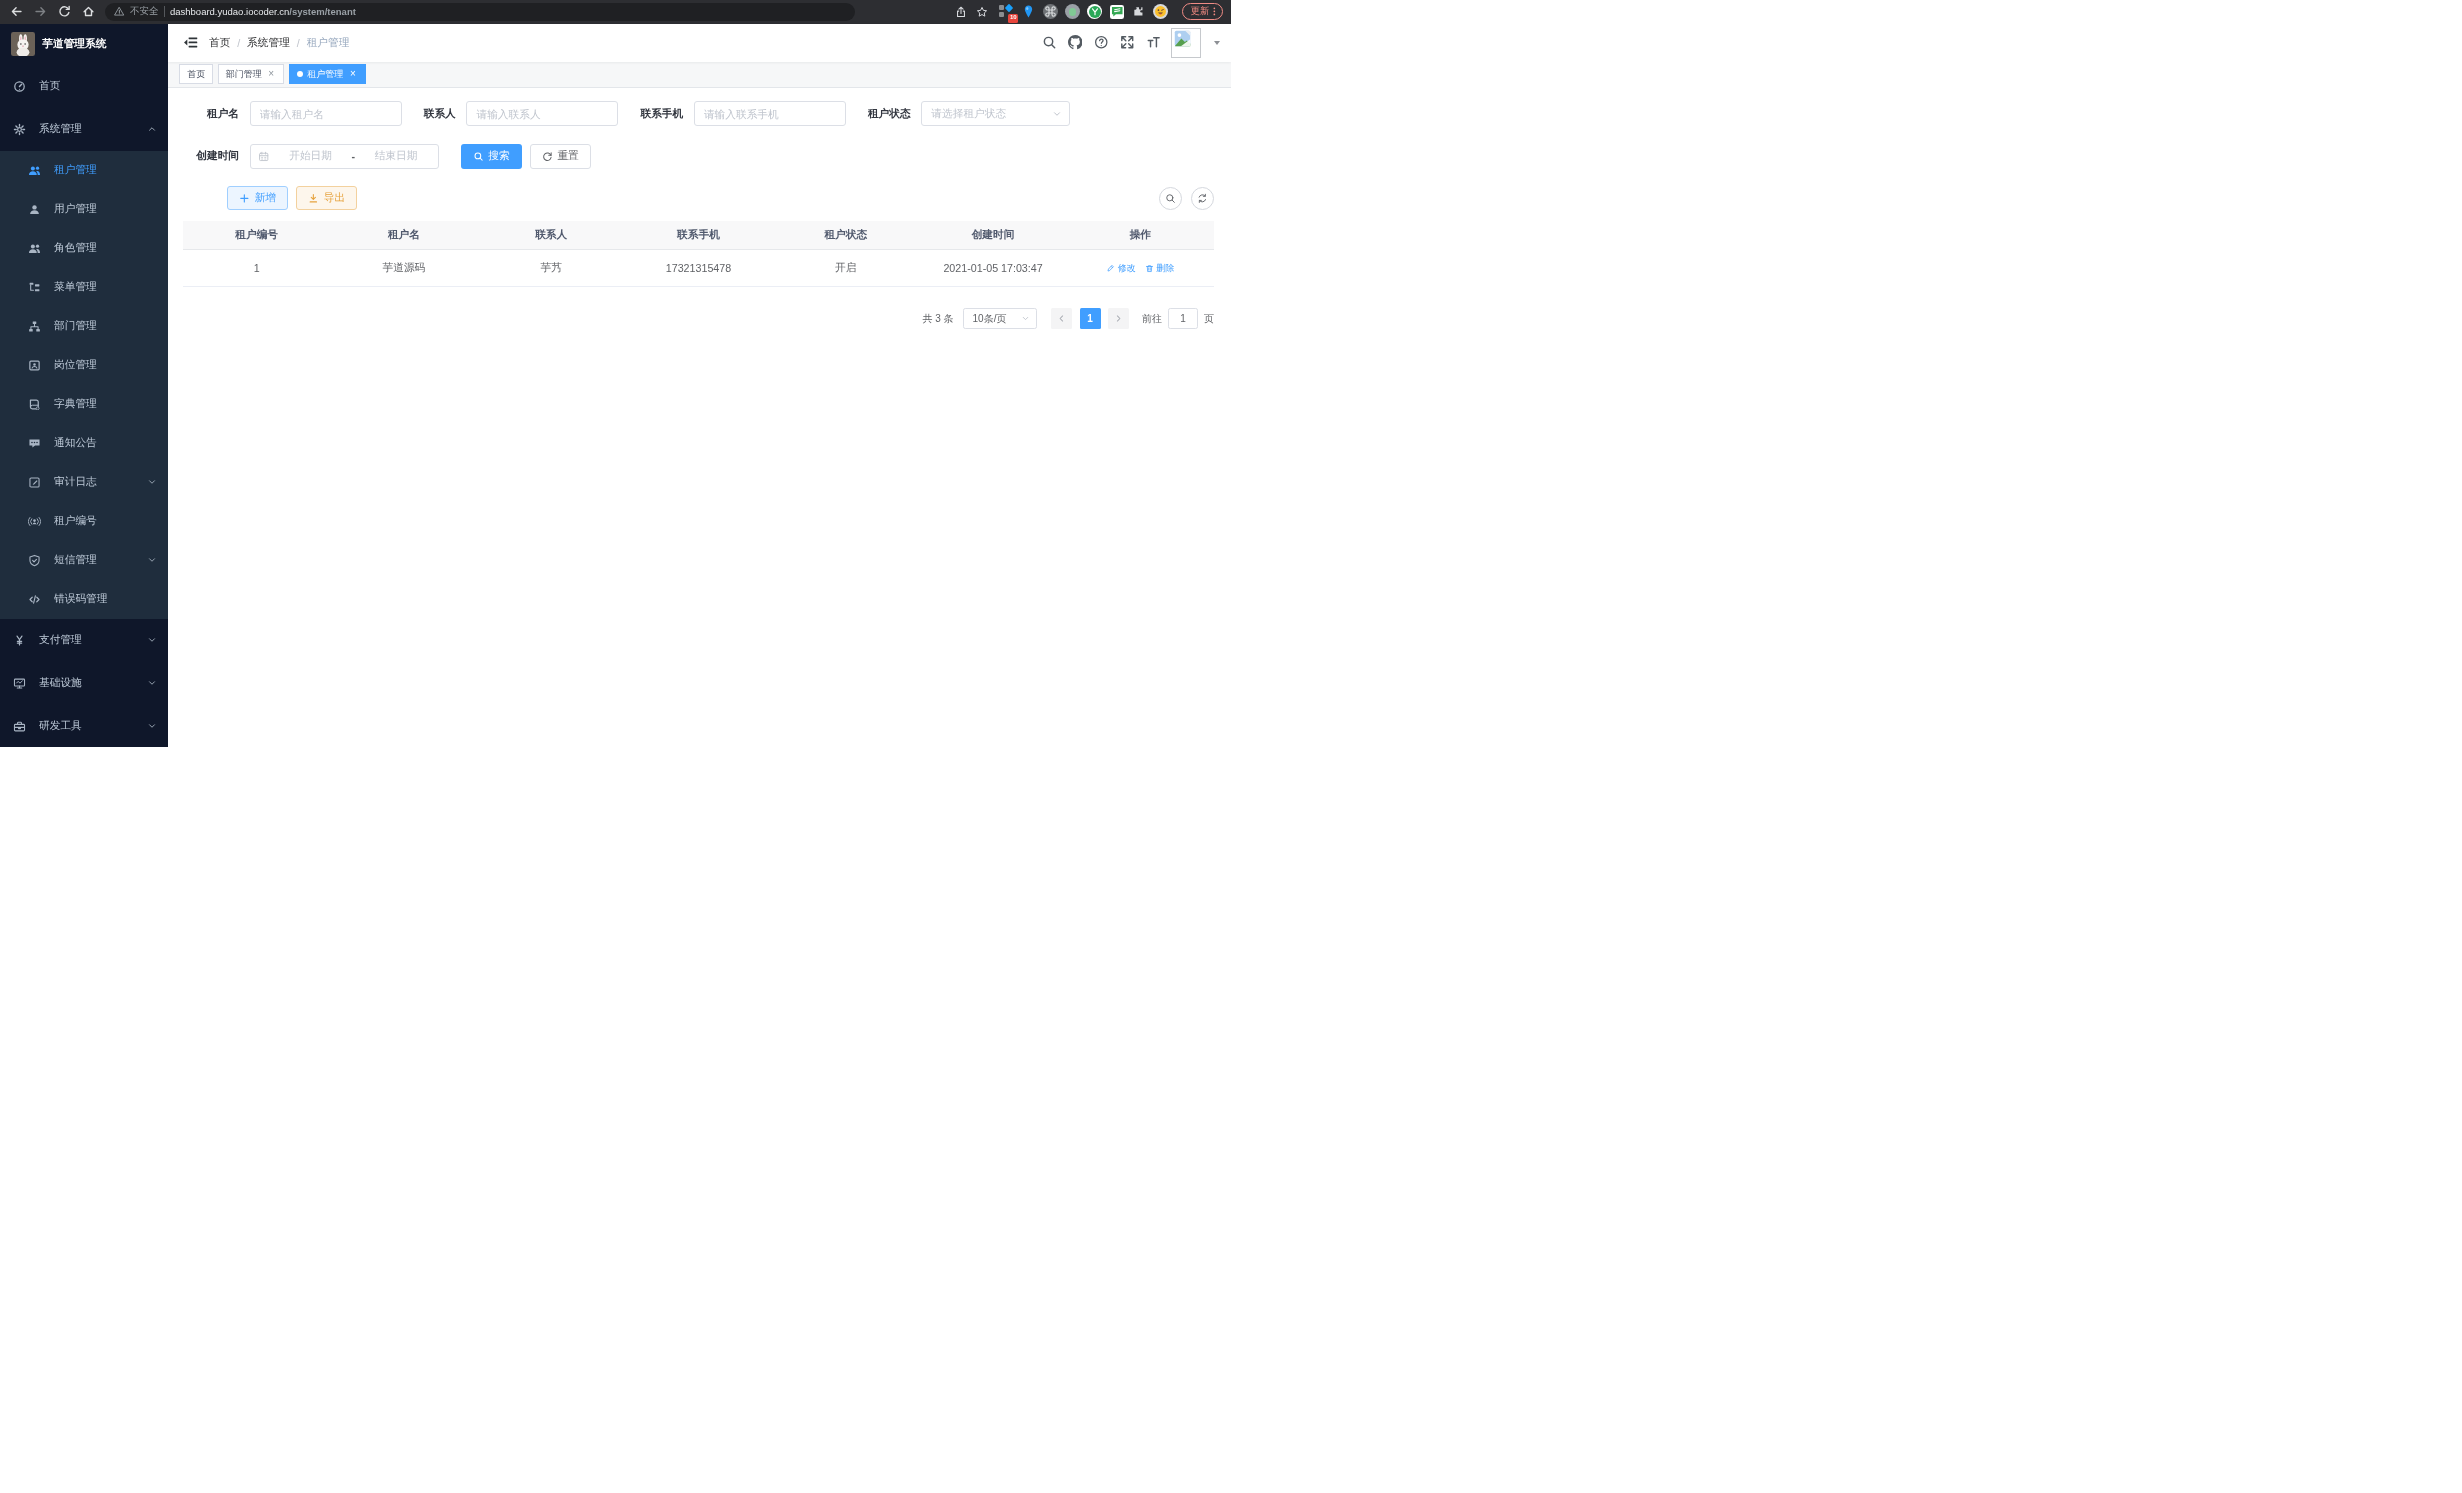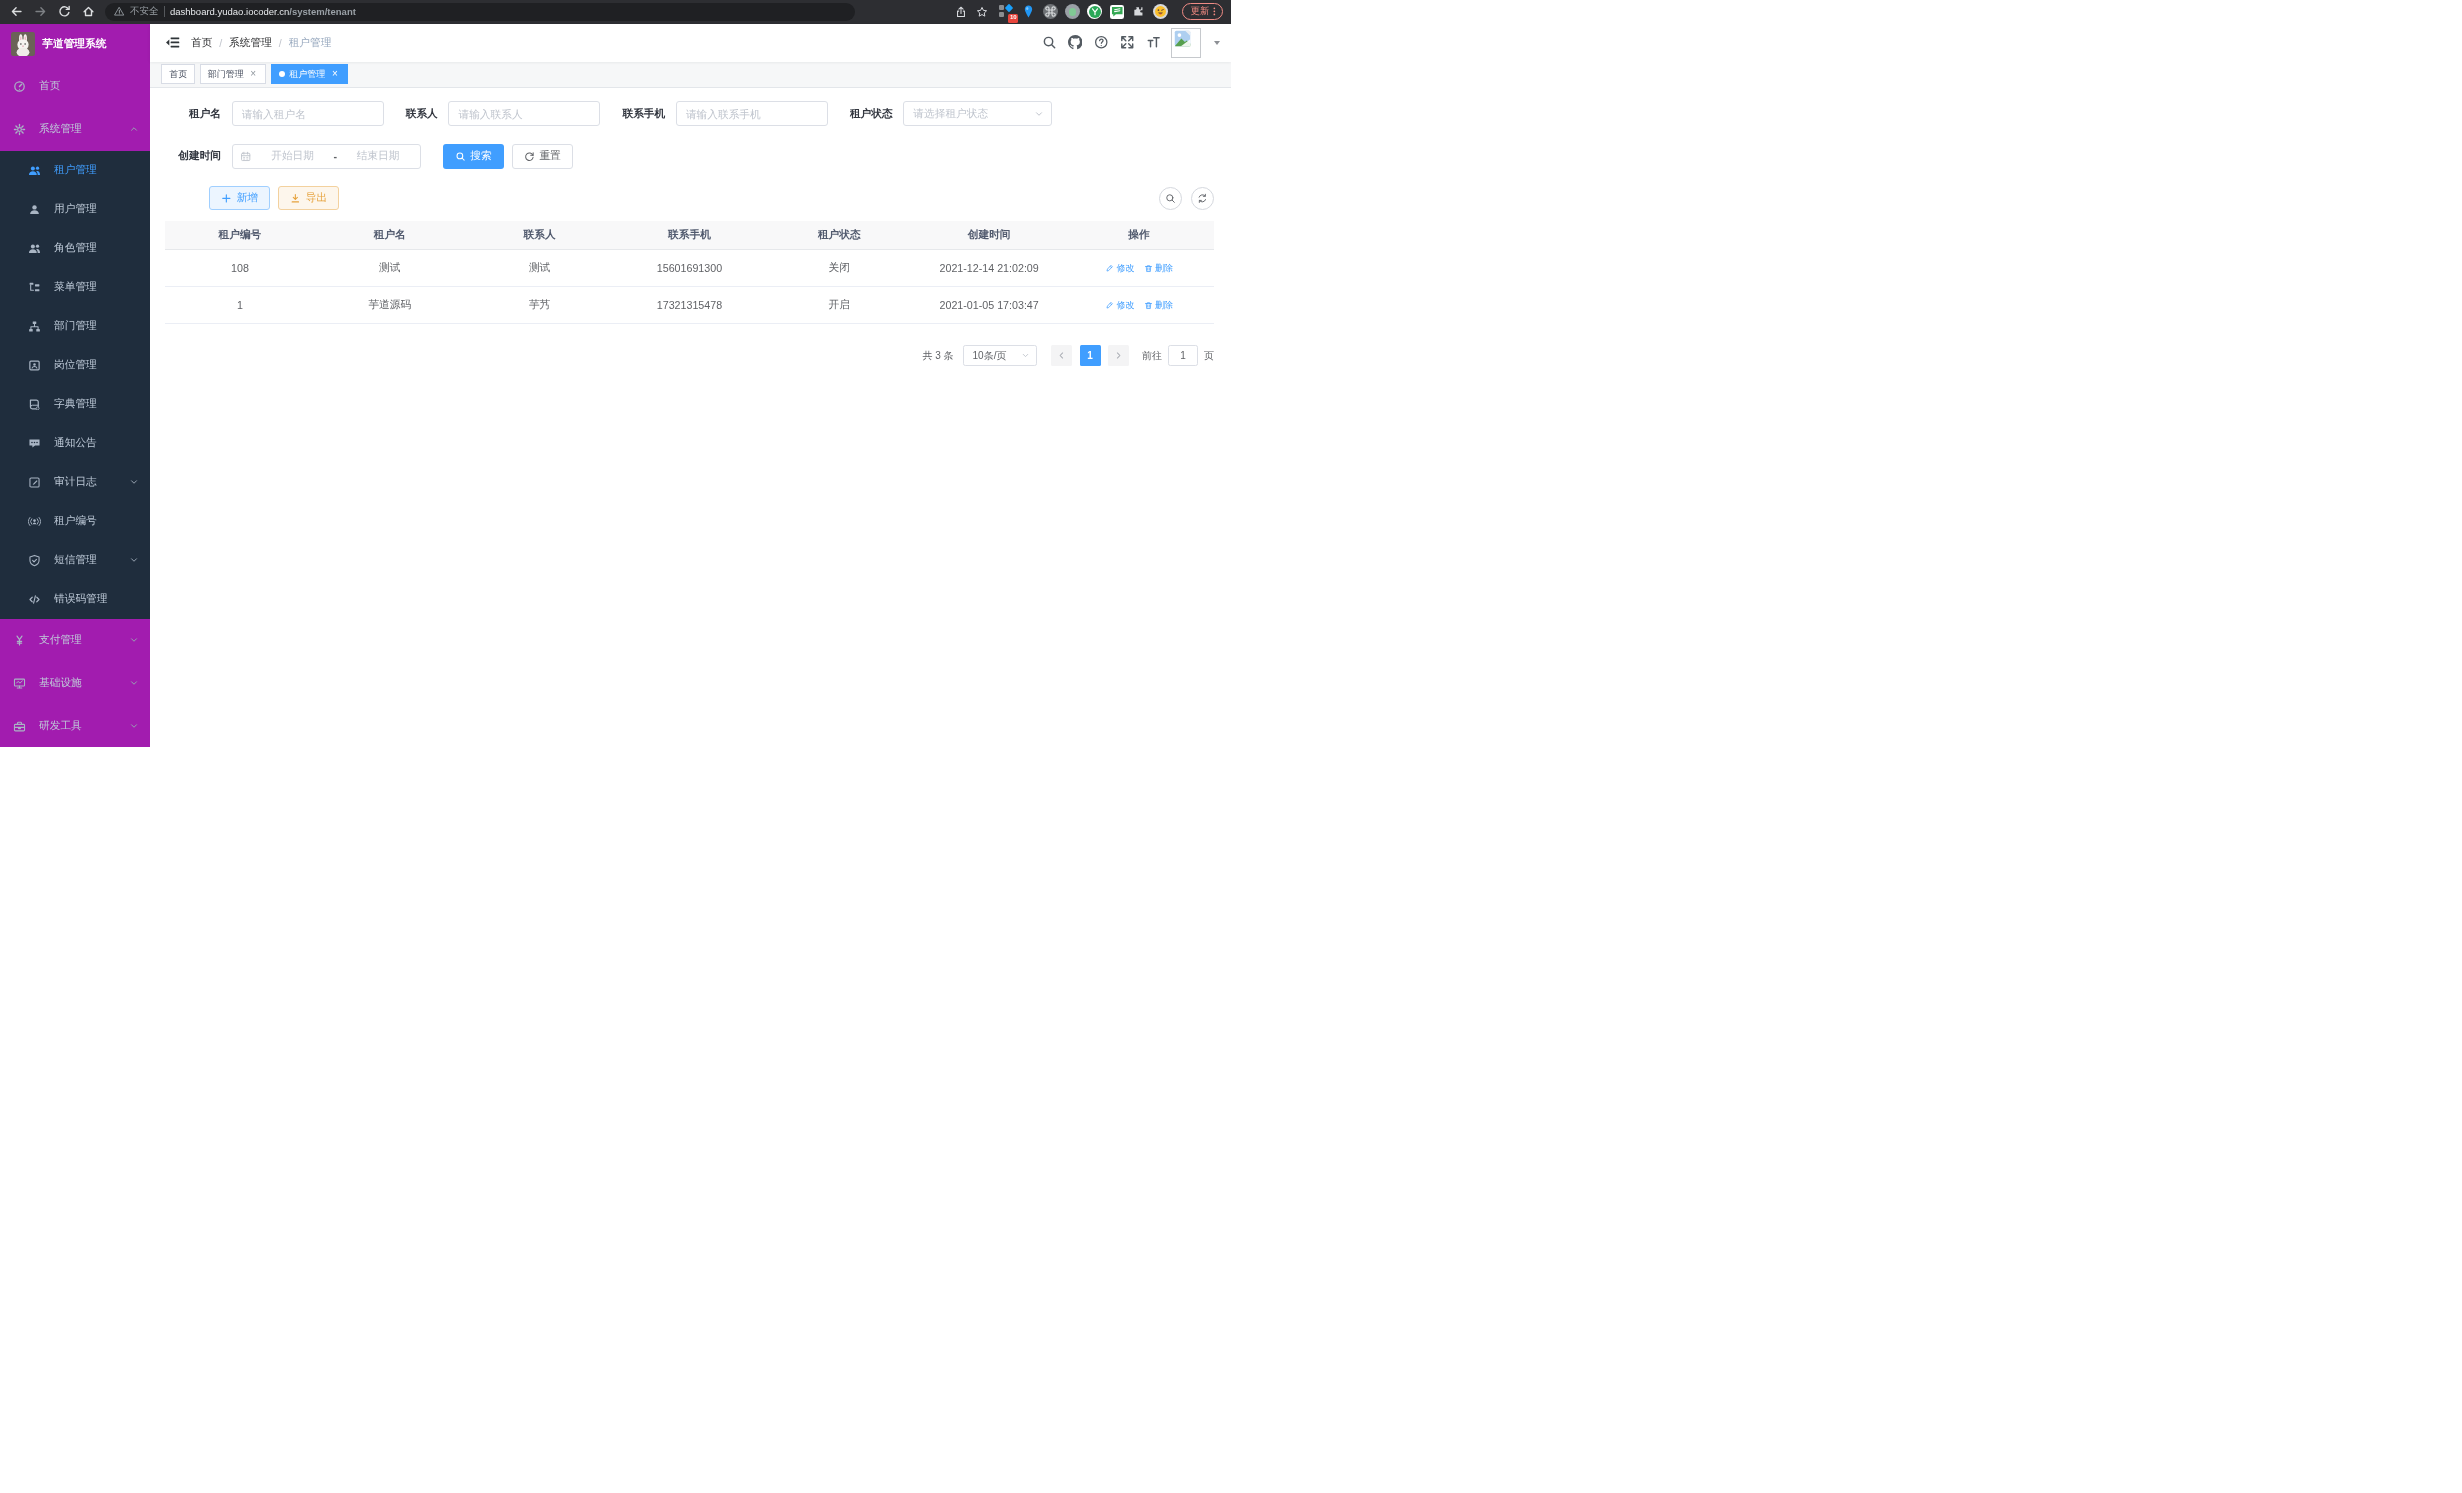--- a/index.html
+++ b/index.html
@@ -31,21 +31,21 @@
   .yq-outer { background:#fff; } .yq-inner { width:12px; height:12px; border-radius:50%; background:#2aa858; display:flex; align-items:center; justify-content:center; }
   .chat-outer { width:14.5px; height:14.5px; border-radius:2.3px; background:#fff; display:flex; align-items:center; justify-content:center; }
   .emo-outer { background:#d7d9dc; }
   .update-pill { height:17px; border:1.1px solid #ef8b85; border-radius:9px; color:#f28b82; display:flex; align-items:center; padding:0 2.3px 0 7.6px; font-size:9.5px; margin-left:6px; flex-shrink:0; }
   .update-pill svg { width:10.7px; height:10.7px; }
 
   
   .app { display:flex; height:723px; }
 
   
-  .sidebar { width:150px; background:#a21caf; flex-shrink:0; overflow:hidden; }
+  .sidebar { width:168px; background:#0f172a; flex-shrink:0; overflow:hidden; }
   .logo { height:41px; display:flex; align-items:center; padding:0 10.7px; gap:7.6px; }
   .logo-img { width:24px; height:24px; border-radius:2.3px; overflow:hidden; flex-shrink:0; }
   .logo-title { color:#fff; font-weight:bold; font-size:10.7px; white-space:nowrap; }
   .menu-item { height:43px; display:flex; align-items:center; padding:0 10.7px 0 13px; font-size:10.7px; color:#bfcbd9; cursor:pointer; }
   .menu-item.sub { height:39px; background:#1f2d3d; padding-left:28px; }
   .mi-icon { width:13px; height:13px; color:#a9b5c4; margin-right:13px; flex-shrink:0; display:flex; align-items:center; justify-content:center; }
   .mi-icon svg { width:100%; height:100%; }
   .mi-label { flex:1; white-space:nowrap; }
   .mi-arrow { width:10px; height:10px; color:#97a3b1; }
   .menu-item.active { color:#409eff; }
@@ -628,40 +628,20 @@
                 <th>租户名</th>
                 <th>联系人</th>
                 <th>联系手机</th>
                 <th>租户状态</th>
                 <th>创建时间</th>
                 <th>操作</th>
               </tr>
             </thead>
           <tbody id="tbody">
               <tr>
-                <td>108</td>
-                <td>测试</td>
-                <td>测试</td>
-                <td>15601691300</td>
-                <td>关闭</td>
-                <td>2021-12-14 21:02:09</td>
-                <td><a class="op">
-                    <svg viewBox="0 0 16 16" fill="none" stroke="currentColor" stroke-width="1.5" stroke-linecap="round" stroke-linejoin="round">
-                      <path d="M11.1 2.9l2 2L6.3 11.8l-2.8.7.7-2.8z" stroke-width="1.3"></path>
-                      <path d="M9.5 4.5l2 2" stroke-width="1.3"></path>
-                    </svg>
-                    <span>修改</span>
-                  </a><a class="op">
-                    <svg viewBox="0 0 16 16" fill="none" stroke="currentColor" stroke-width="1.5" stroke-linecap="round" stroke-linejoin="round">
-                      <path d="M2.6 4.4h10.8M6 4.4V3h4v1.4M4.1 4.4l.6 9h6.6l.6-9M6.6 6.8v4.2M9.4 6.8v4.2" stroke-width="1.3"></path>
-                    </svg>
-                    <span>删除</span>
-                  </a></td>
-              </tr>
-              <tr>
                 <td>1</td>
                 <td>芋道源码</td>
                 <td>芋艿</td>
                 <td>17321315478</td>
                 <td>开启</td>
                 <td>2021-01-05 17:03:47</td>
                 <td><a class="op">
                     <svg viewBox="0 0 16 16" fill="none" stroke="currentColor" stroke-width="1.5" stroke-linecap="round" stroke-linejoin="round">
                       <path d="M11.1 2.9l2 2L6.3 11.8l-2.8.7.7-2.8z" stroke-width="1.3"></path>
                       <path d="M9.5 4.5l2 2" stroke-width="1.3"></path>

